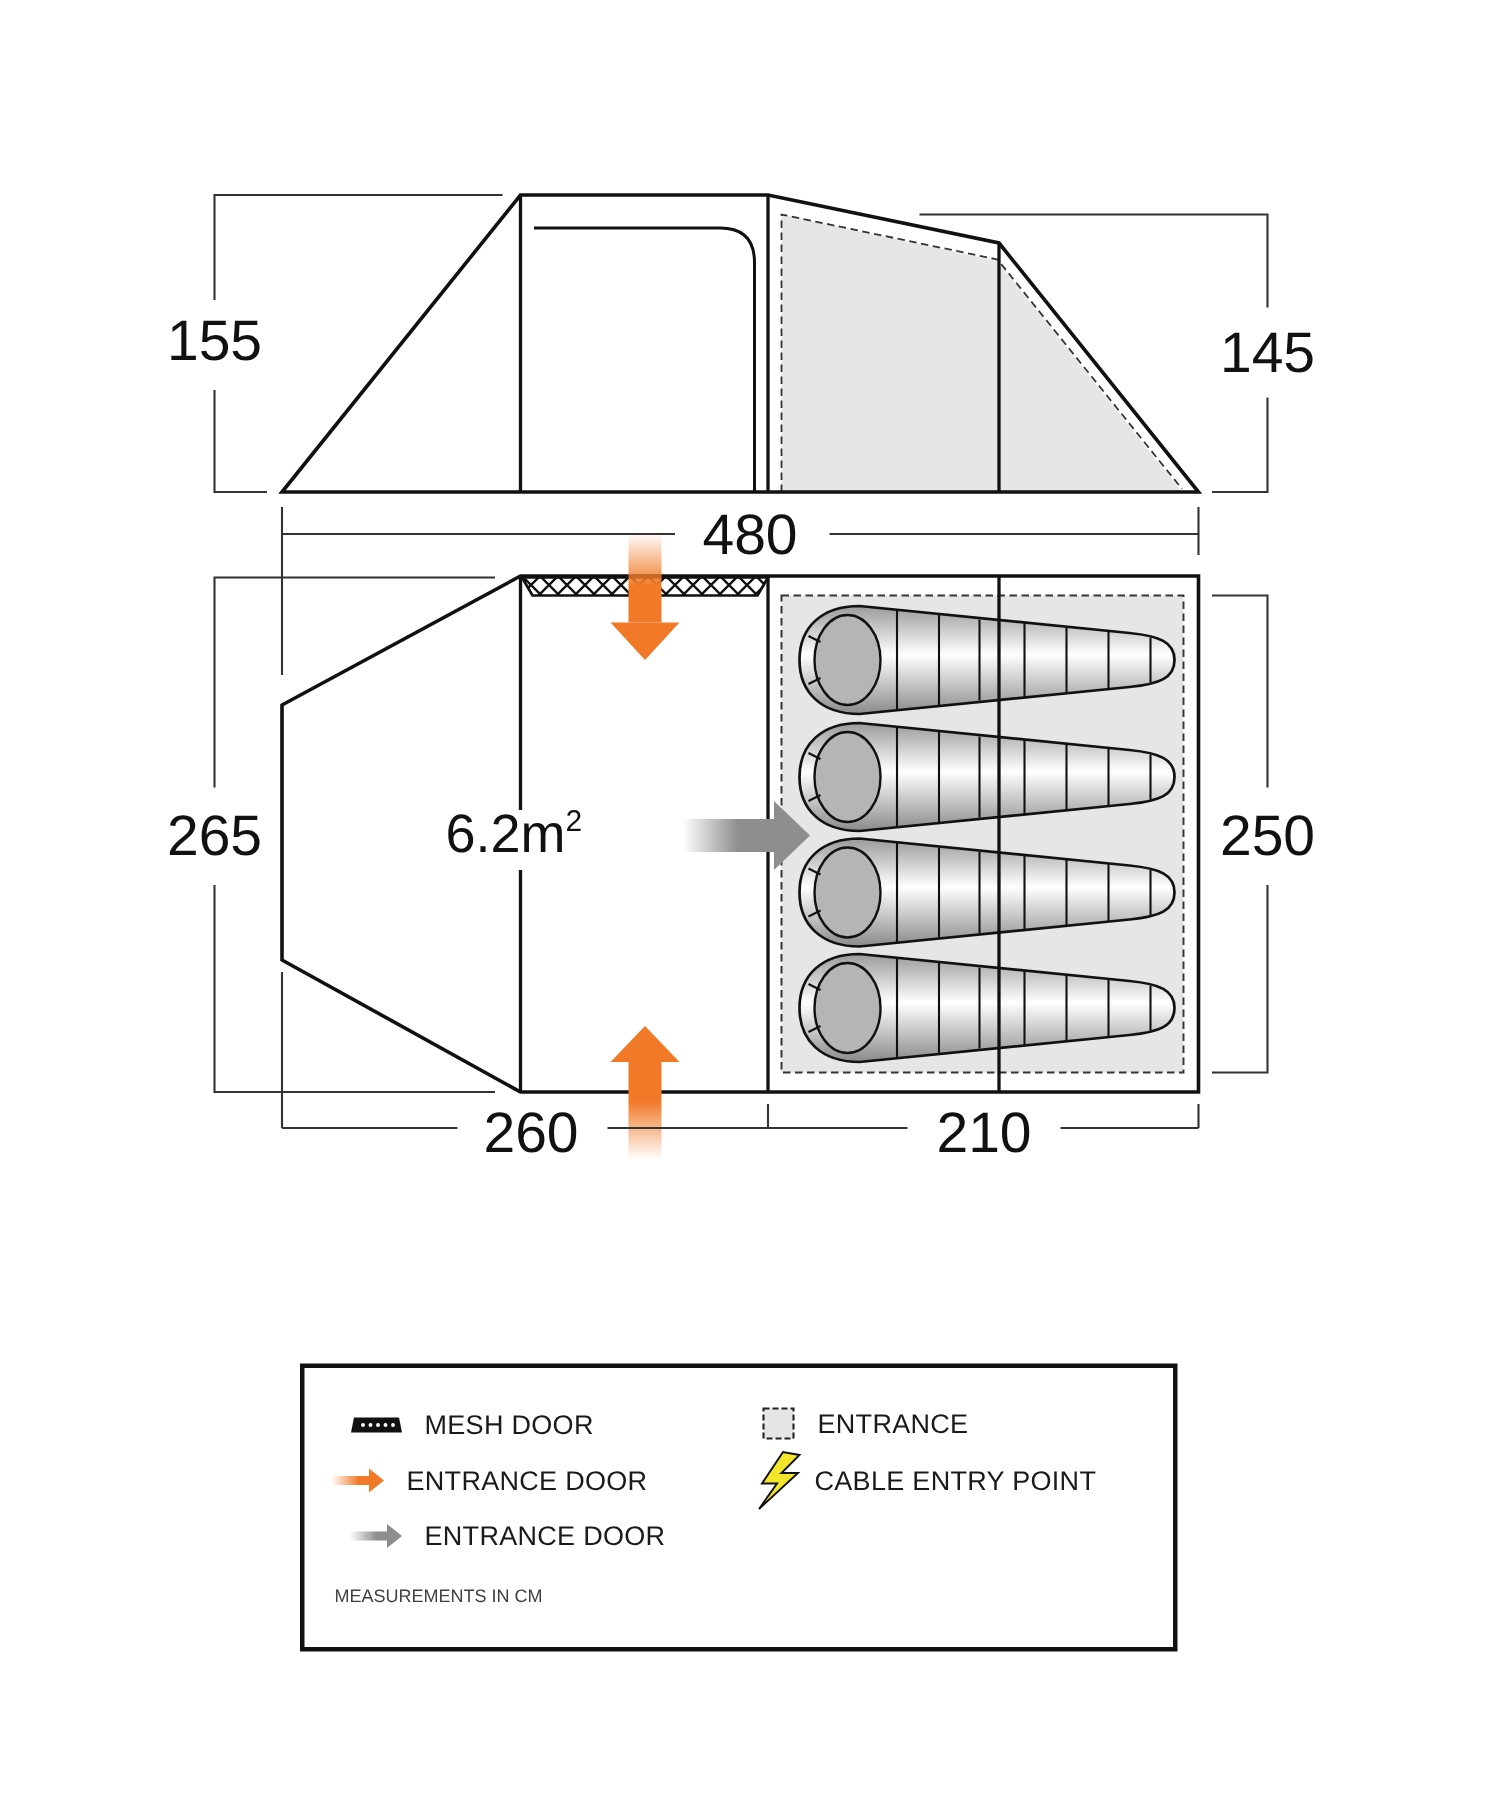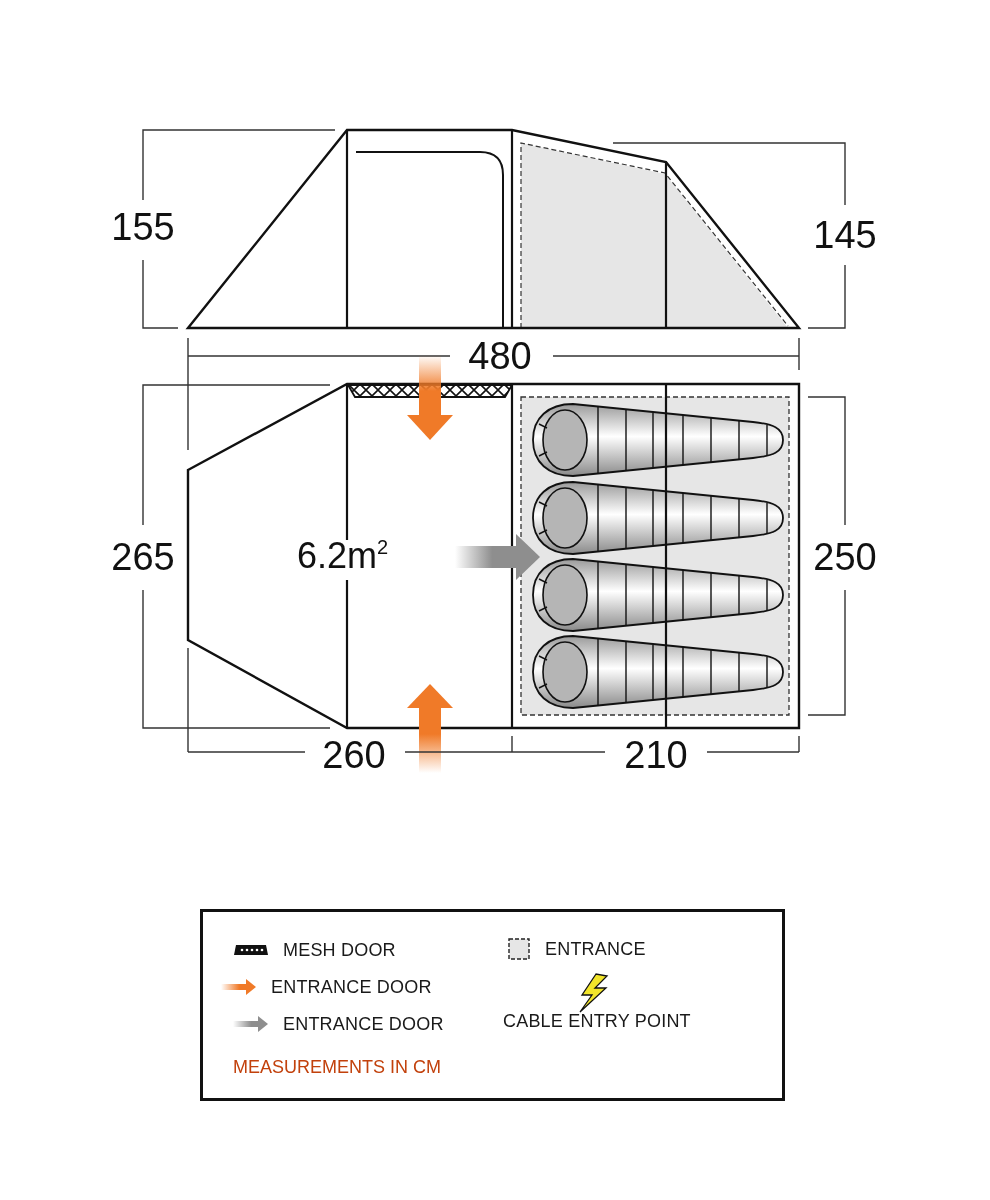--- a/index.html
+++ b/index.html
@@ -6,21 +6,21 @@
   body { width: 990px; height: 1200px; position: relative; overflow: hidden;
          font-family: "Liberation Sans", sans-serif; }
   #diagram { position: absolute; left: 0; top: 0; }
   .dim-label { font-family: "Liberation Sans", sans-serif; font-size: 38px; fill: #111; }
   .area-label { font-family: "Liberation Sans", sans-serif; font-size: 36px; fill: #111; }
   .legend { position: absolute; left: 200px; top: 909px; width: 585px; height: 192px;
             border: 3px solid #111; box-sizing: border-box; background: #fff; }
   .legend-item { position: absolute; display: flex; align-items: center; height: 24px; }
   .legend-item .ico { width: 36px; height: 20px; margin-right: 14px; display: flex; align-items: center; }
   .legend-item .txt { font-size: 18px; color: #1a1a1a; letter-spacing: 0.2px; }
-  .legend-note { position: absolute; left: 30px; top: 145px; font-size: 18px; color: #c2410c; }
+  .legend-note { position: absolute; left: 20px; top: 145px; font-size: 12px; color: #404040; }
 </style>
 </head>
 <body>
 
 <svg id="diagram" width="990" height="900" viewBox="0 0 990 900">
   <defs>
     <linearGradient id="orangeDown" x1="0" y1="0" x2="0" y2="1">
       <stop offset="0" stop-color="#F07A28" stop-opacity="0"></stop>
       <stop offset="0.6" stop-color="#F07A28" stop-opacity="1"></stop>
     </linearGradient>
@@ -185,21 +185,21 @@
     <span class="txt">ENTRANCE DOOR</span>
   </div>
   <div class="legend-item" style="left:304px; top:25px;">
     <span class="ico" style="width:24px; margin-right:14px;">
       <svg width="24" height="24" viewBox="0 0 24 24">
           <rect x="2" y="2" width="20" height="20" fill="#E6E6E6" stroke="#222" stroke-width="1.4" stroke-dasharray="4,2"></rect>
         </svg>
     </span>
     <span class="txt">ENTRANCE</span>
   </div>
-  <div class="legend-item" style="left:300px; top:63px;flex-direction:column;">
+  <div class="legend-item" style="left:300px; top:63px;">
     <span class="ico" style="width:32px; margin-right:8px; height:36px;">
       <svg width="32" height="40" viewBox="0 0 32 40">
           <polygon points="19,1 5,22 15,22 3,39 29,15 18,15 30,3" fill="#F2E52A" stroke="#111" stroke-width="1.3"></polygon>
         </svg>
     </span>
     <span class="txt">CABLE ENTRY POINT</span>
   </div>
   <div class="legend-note">MEASUREMENTS IN CM</div>
 </div>
 

